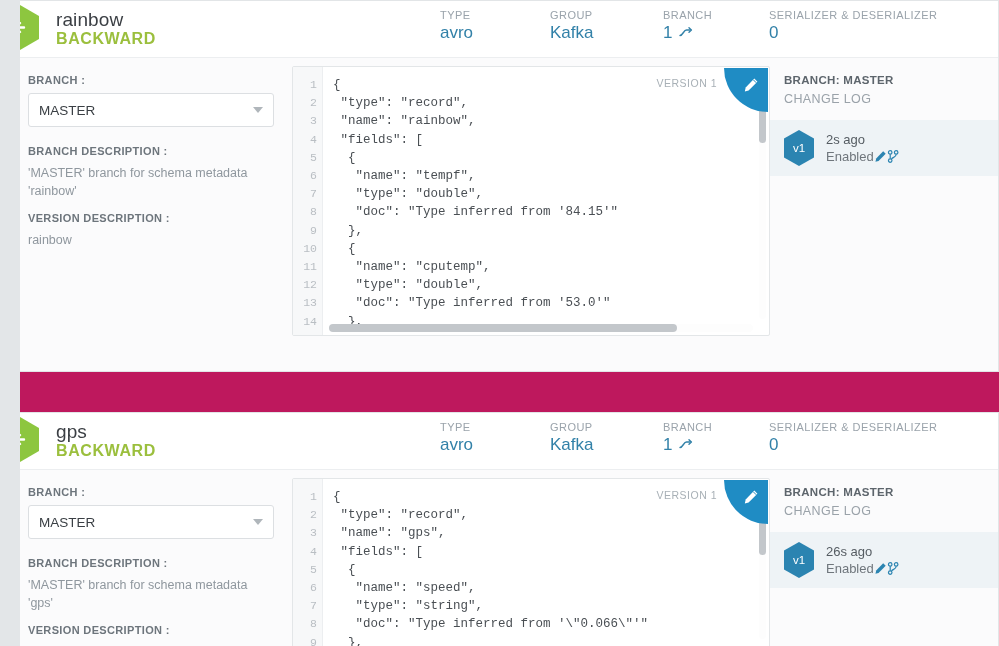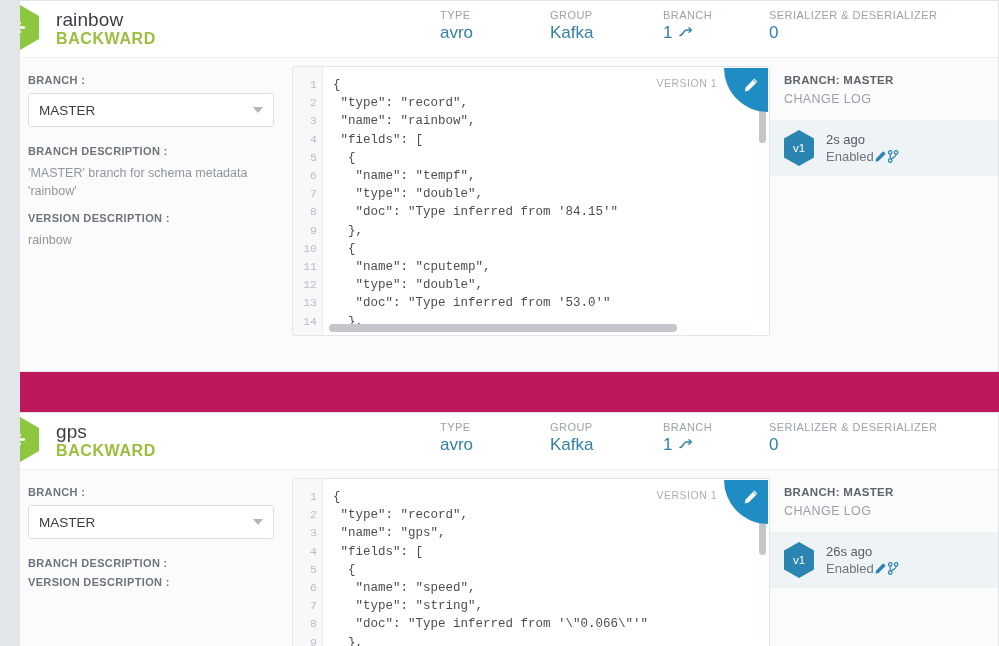--- a/index.html
+++ b/index.html
@@ -353,20 +353,21 @@
 
     <div class="card-body body-2">
       <div class="col-left">
         <div class="fld-label">BRANCH :</div>
         <div class="select-box">
           <span>MASTER</span>
           <span class="caret"></span>
         </div>
         <div class="gap-lg"></div>
         <div class="fld-label">BRANCH DESCRIPTION :</div>
+        <div class="fld-text">'MASTER' branch for schema metadata 'gps'</div>
         <div class="fld-label">VERSION DESCRIPTION :</div>
       </div>
 
       <div class="col-center">
         <div class="editor ed-2">
           <div class="gutter" style="white-space: pre;">1
 2
 3
 4
 5

